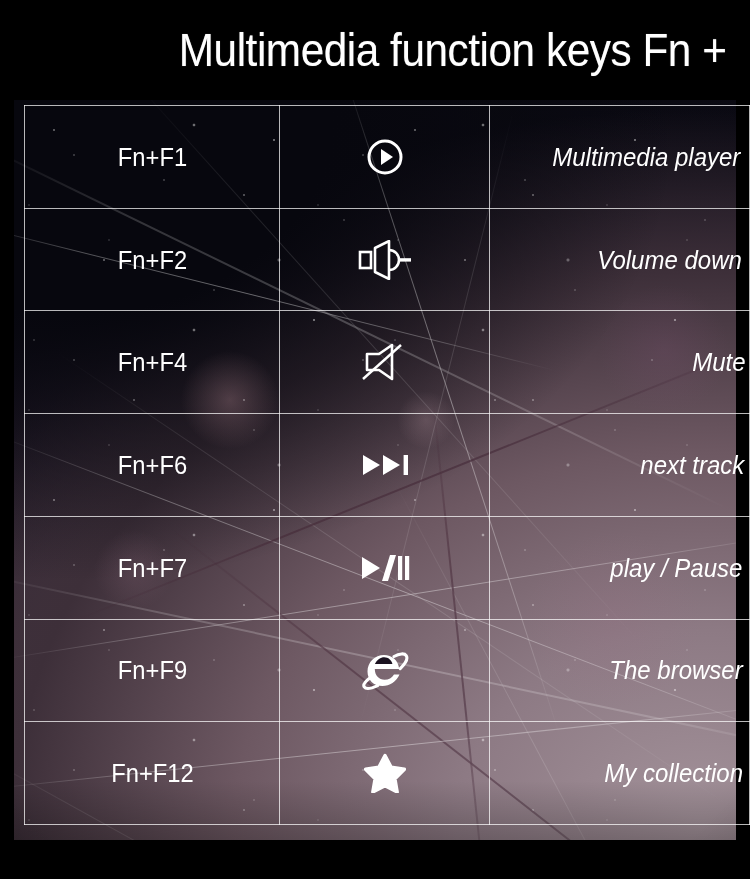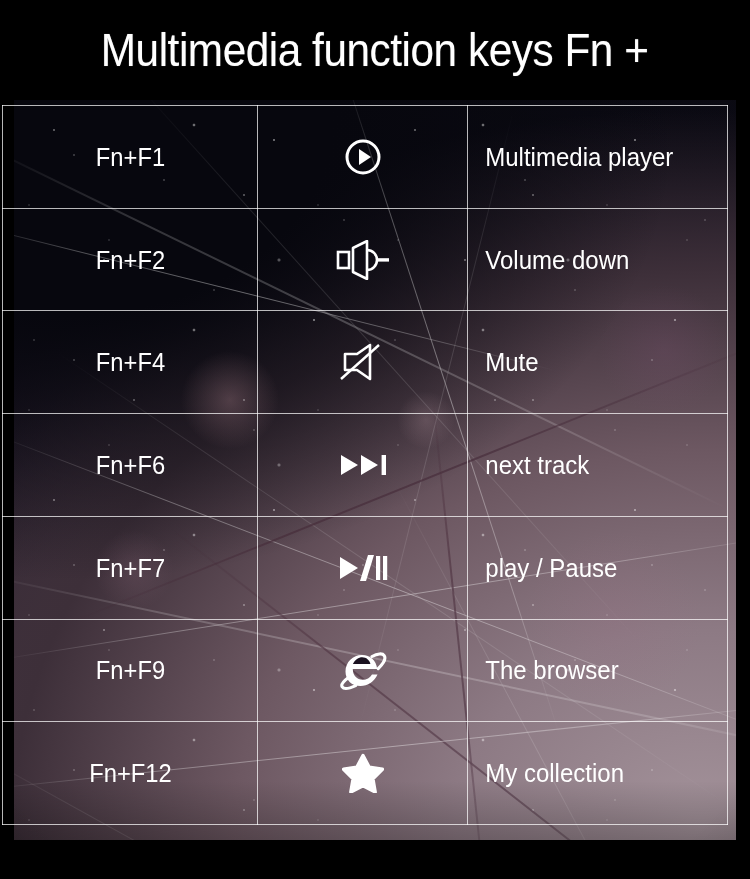--- a/index.html
+++ b/index.html
@@ -25,21 +25,21 @@
 
   
   #title-bar {
     position: absolute;
     left: 0;
     top: 0;
     width: 750px;
     height: 100px;
     display: flex;
     align-items: center;
-    justify-content: center;
+    justify-content: flex-end;
     background: #000000;
     z-index: 5;
   }
   #title-text {
     color: #ffffff;
     font-family: "Liberation Sans", sans-serif;
     font-size: 46px;
     line-height: 46px;
     font-weight: 400;
     letter-spacing: -0.5px;
@@ -127,38 +127,38 @@
   
   .art-vignette {
     background:
       linear-gradient(to bottom, rgba(0,0,0,0) 92%, rgba(0,0,0,0.25) 100%),
       radial-gradient(ellipse 110% 110% at 50% 50%, rgba(0,0,0,0) 60%, rgba(0,0,0,0.30) 100%);
   }
 
   
   #key-table {
     position: absolute;
-    left: 2px;
+    left: 24px;
     top: 105px;
     width: 722px;
     height: 720px;
     border-collapse: collapse;
     table-layout: fixed;
     z-index: 3;
   }
   #key-table td {
     border: 1px solid rgba(255,255,255,0.72);
     padding: 0;
     height: 60px;
     color: #ffffff;
     vertical-align: middle;
   }
   .col-key  { width: 254px; text-align: center; }
   .col-icon { width: 209px; text-align: center; }
-  .col-desc { width: 259px; text-align: left; }
+  .col-desc { width: 259px; text-align: right; font-style: italic; }
 
   .key-label {
     font-family: "Liberation Sans", sans-serif;
     font-size: 25px;
     line-height: 28px;
     font-weight: 400;
     letter-spacing: 0px;
     transform: scaleX(0.95);
     display: inline-block;
     color: #ffffff;

